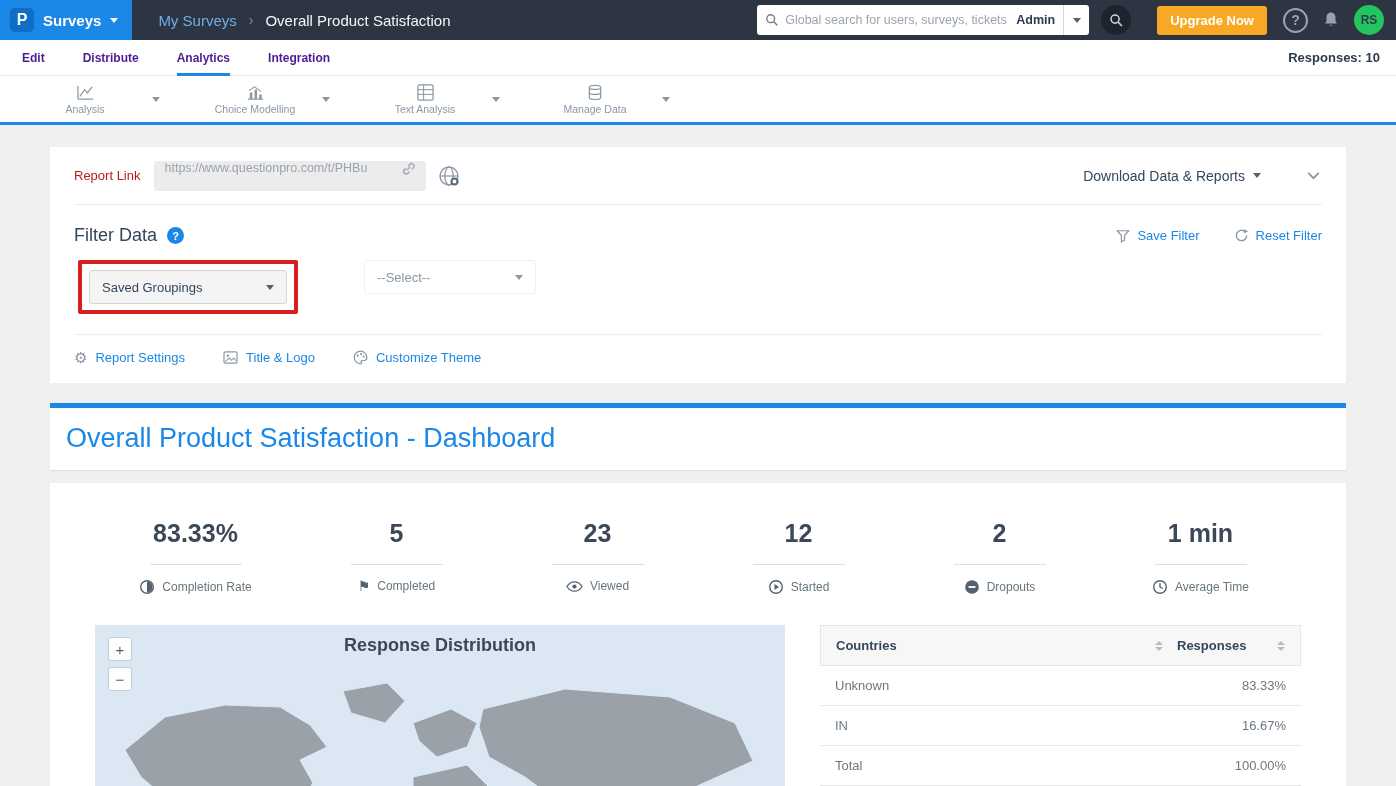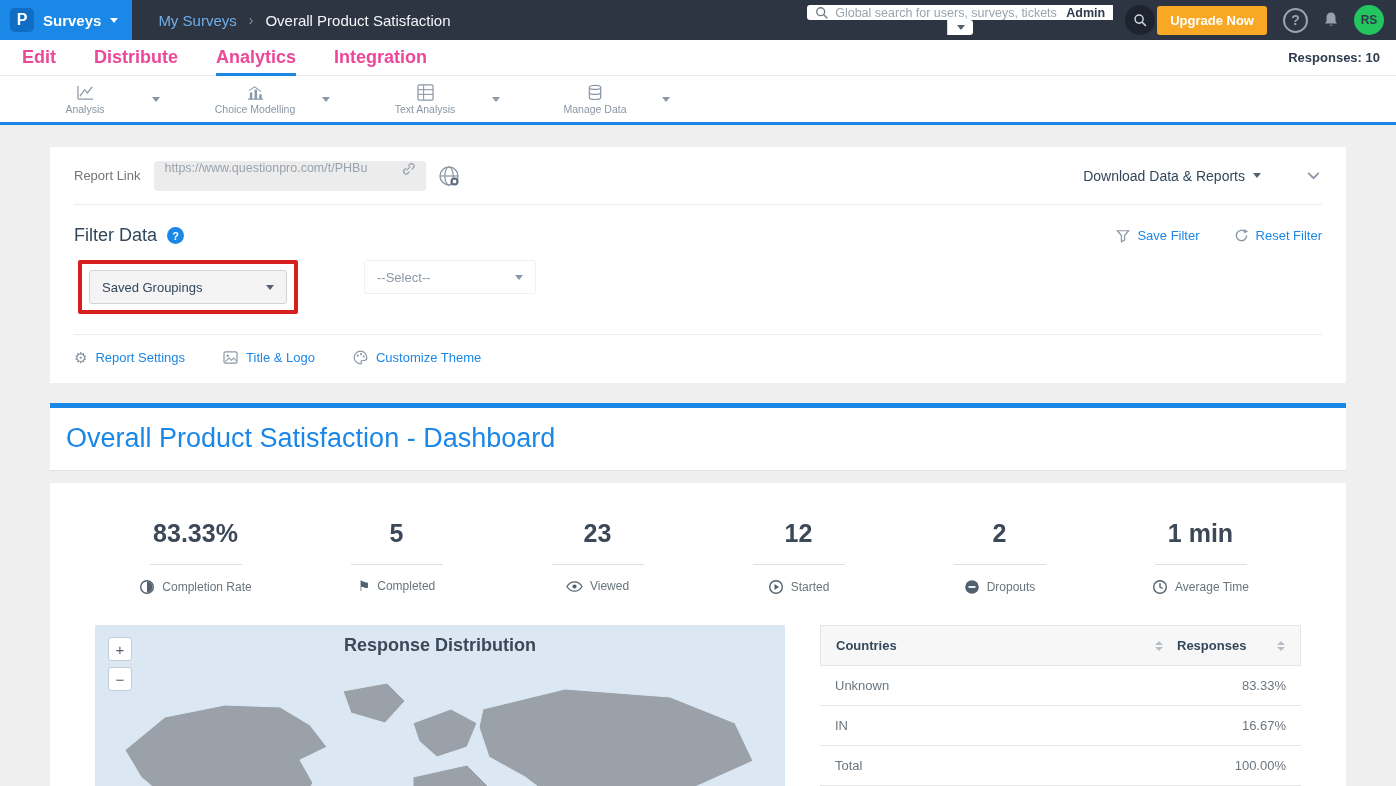--- a/index.html
+++ b/index.html
@@ -12,50 +12,50 @@
   .logo-badge { width:24px; height:24px; border-radius:5px; background:#0f6dc4; color:#fff; font-weight:700; font-size:16px; display:flex; align-items:center; justify-content:center; }
   .logo-product { color:#fff; font-size:15px; font-weight:600; }
   .caret { width:0; height:0; border-left:4px solid transparent; border-right:4px solid transparent; border-top:5px solid #fff; display:inline-block; }
   .caret.dark { border-top-color:#55606e; }
   .caret.gray { border-top-color:#8a97a5; }
   .breadcrumb { display:flex; align-items:center; gap:12px; margin-left:26px; font-size:15px; }
   .crumb-parent { color:#6faee8; cursor:pointer; }
   .crumb-sep { color:#8a93a1; font-size:14px; }
   .crumb-current { color:#f4f6f8; }
   .topbar-spacer { flex:1; }
-  .search-wrap { display:flex; align-items:center; height:30px;flex-direction:column; }
+  .search-wrap { display:flex; align-items:center; height:30px; }
   .search-box { width:306px; height:30px; background:#fff; border-radius:3px 0 0 3px; display:flex; align-items:center; padding:0 8px; gap:6px; }
   .search-box input { border:none; outline:none; flex:1; font-size:12.5px; color:#33475b; font-family:"Liberation Sans",sans-serif; }
   .search-box input::placeholder { color:#9aa4ae; }
   .search-scope { font-size:12.5px; font-weight:700; color:#2e3b4e; }
   .scope-caret-btn { width:26px; height:30px; background:#fff; border-left:1px solid #d7dade; border-radius:0 3px 3px 0; display:flex; align-items:center; justify-content:center; cursor:pointer; }
   .round-search { width:30px; height:30px; border-radius:50%; background:#1d242f; display:flex; align-items:center; justify-content:center; margin-left:12px; cursor:pointer; }
-  .upgrade-btn { margin-left:2px; background:#f9a825; color:#fff; font-size:13px; font-weight:700; border:none; border-radius:3px; padding:7px 13px; cursor:pointer; }
+  .upgrade-btn { margin-left:26px; background:#f9a825; color:#fff; font-size:13px; font-weight:700; border:none; border-radius:3px; padding:7px 13px; cursor:pointer; }
   .help-circle { width:25px; height:25px; border-radius:50%; border:2px solid #9aa3b0; color:#9aa3b0; font-size:14px; font-weight:700; display:flex; align-items:center; justify-content:center; margin-left:16px; cursor:pointer; }
   .bell { margin-left:14px; cursor:pointer; display:flex; }
   .avatar { width:30px; height:30px; border-radius:50%; background:#22c55e; color:#2e3b4e; font-size:12px; font-weight:700; display:flex; align-items:center; justify-content:center; margin:0 12px 0 14px; cursor:pointer; }
 
   
   .navtabs { height:36px; background:#fff; display:flex; align-items:center; border-bottom:1px solid #e9eaec; padding:0 16px 0 22px; }
-  .navtab { font-size:18px; font-weight:600; color:#ec4899; margin-right:38px; height:36px; display:flex; align-items:center; cursor:pointer; border-bottom:3px solid transparent; padding-top:3px; }
+  .navtab { font-size:12px; font-weight:600; color:#4c1d95; margin-right:38px; height:36px; display:flex; align-items:center; cursor:pointer; border-bottom:3px solid transparent; padding-top:3px; }
   .navtab.active { border-bottom-color:#1b87e6; }
   .responses { margin-left:auto; font-size:13px; font-weight:700; color:#2e3b4e; }
 
   
   .toolbar { background:#fff; border-bottom:3px solid #1b87e6; display:flex; height:49px; }
   .tool-tile { width:170px; height:46px; position:relative; display:flex; flex-direction:column; align-items:center; justify-content:center; gap:2px; cursor:pointer; }
   .tool-tile.active { background:#e8e8e8; }
   .tool-label { font-size:10.5px; color:#8a97a5; }
   .tool-caret { position:absolute; right:10px; top:21px; }
 
   
   .content { padding:0 50px; }
   .panel { background:#fff; margin-top:22px; padding:0 24px; }
   .link-row { height:58px; display:flex; align-items:center; border-bottom:1px solid #ececec; }
-  .lbl { font-size:13px; color:#737373; margin-right:14px; }
+  .lbl { font-size:13px; color:#b91c1c; margin-right:14px; }
   .url-box { width:272px; height:30px; background:#ececec; border-radius:3px; display:flex; align-items:flex-start; padding:0 10px; gap:8px; }
   .url-text { flex:1; font-size:12.5px; color:#9aa4ae; white-space:nowrap; overflow:hidden; }
   .globe { margin-left:12px; display:flex; cursor:pointer; }
   .dl-group { margin-left:auto; display:flex; align-items:center; gap:8px; cursor:pointer; }
   .dl-label { font-size:14px; color:#33475b; }
   .collapse-chev { margin-left:44px; cursor:pointer; display:flex; }
 
   .filter-head { display:flex; align-items:center; padding-top:20px; }
   .filter-title { font-size:18px; font-weight:400; color:#33475b; }
   .q-circle { width:17px; height:17px; border-radius:50%; background:#1b87e6; color:#fff; font-size:11px; font-weight:700; display:flex; align-items:center; justify-content:center; margin-left:10px; cursor:pointer; }

